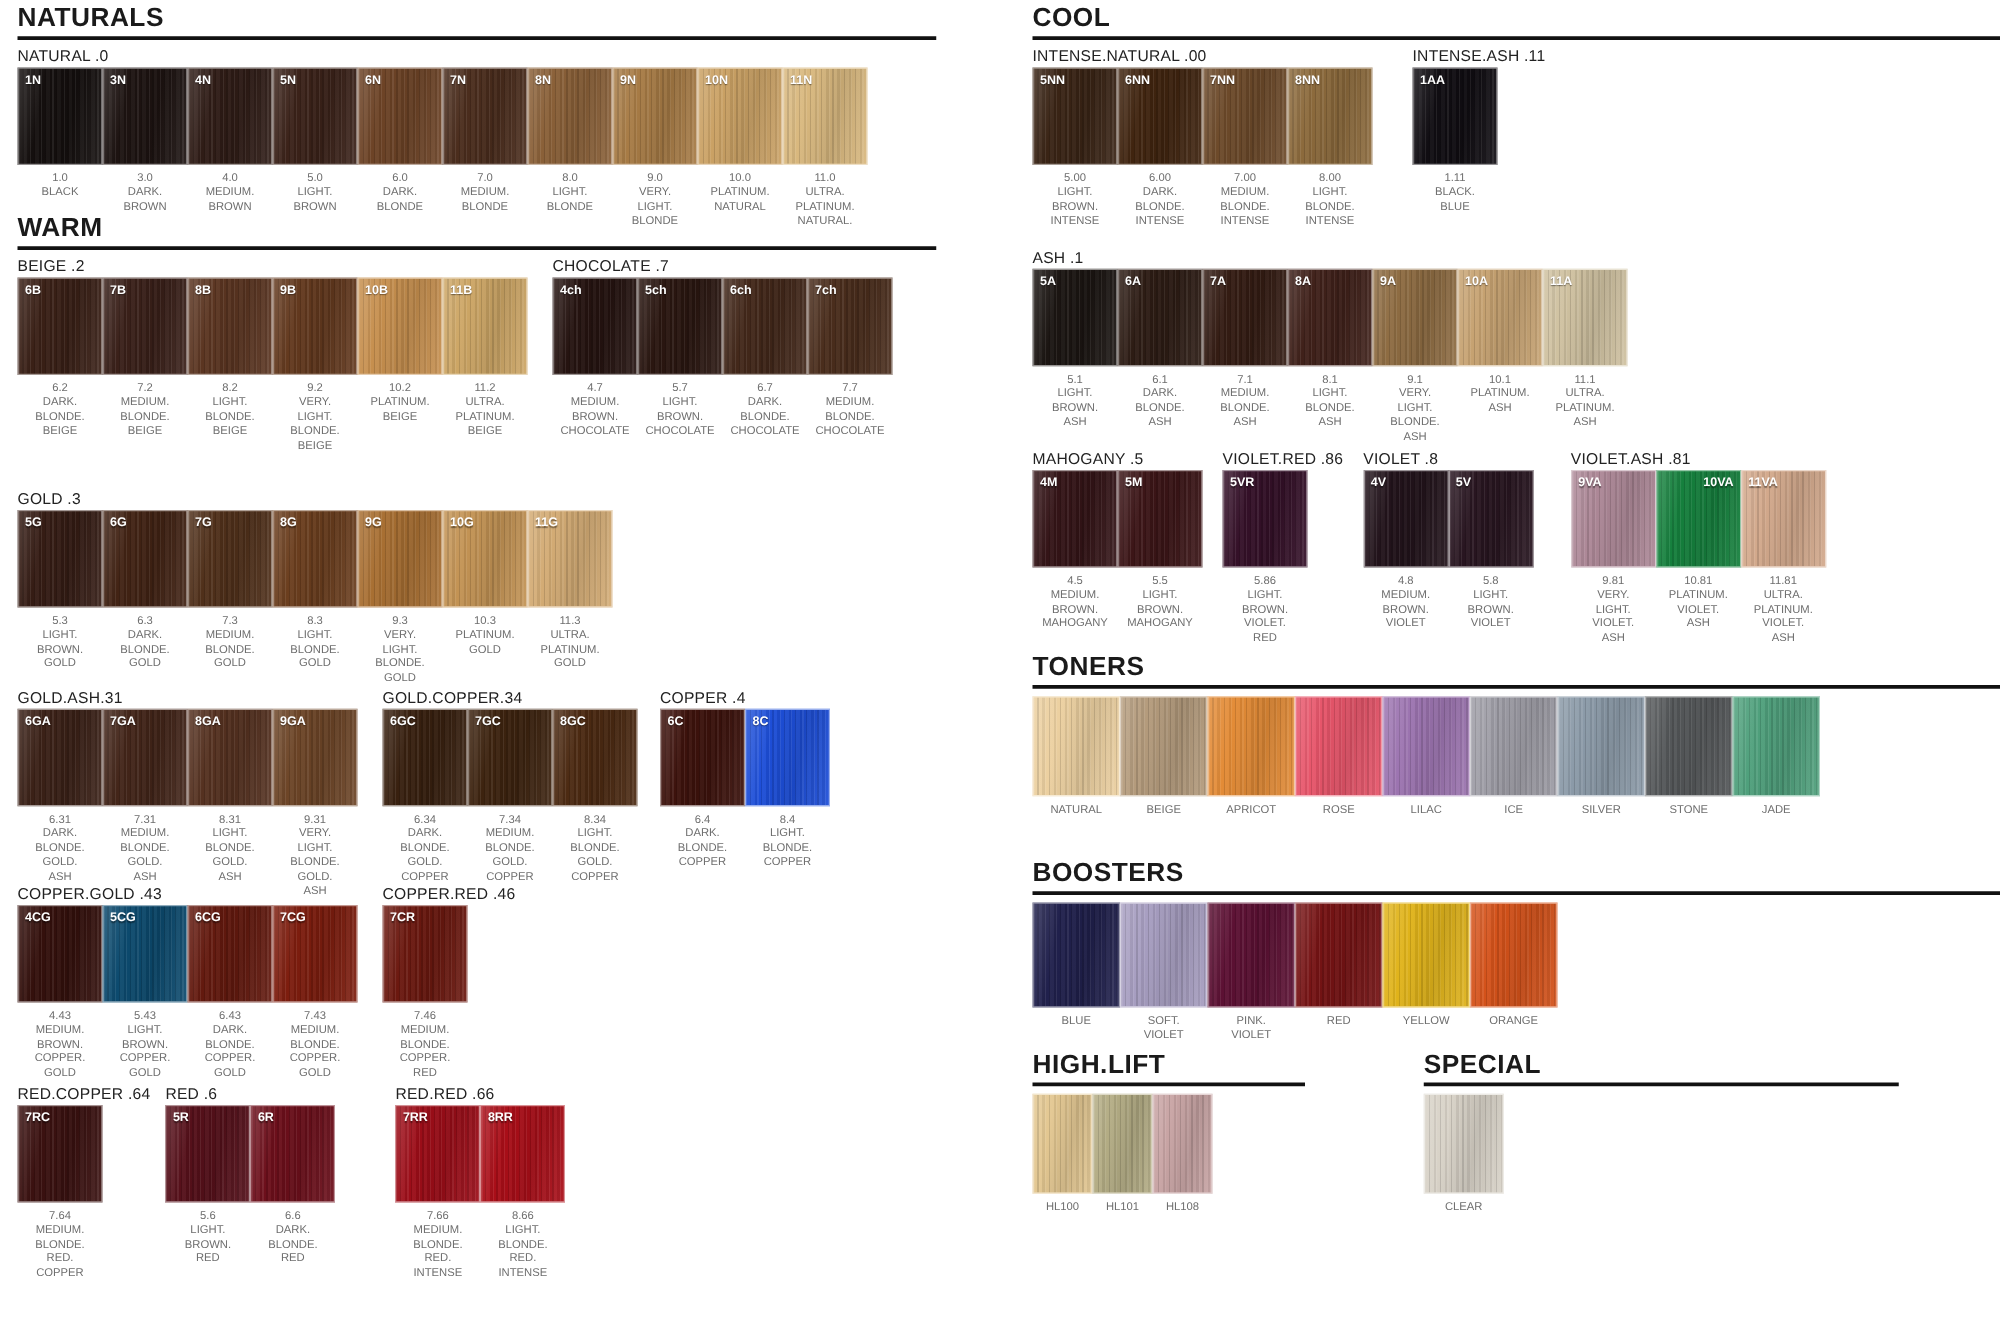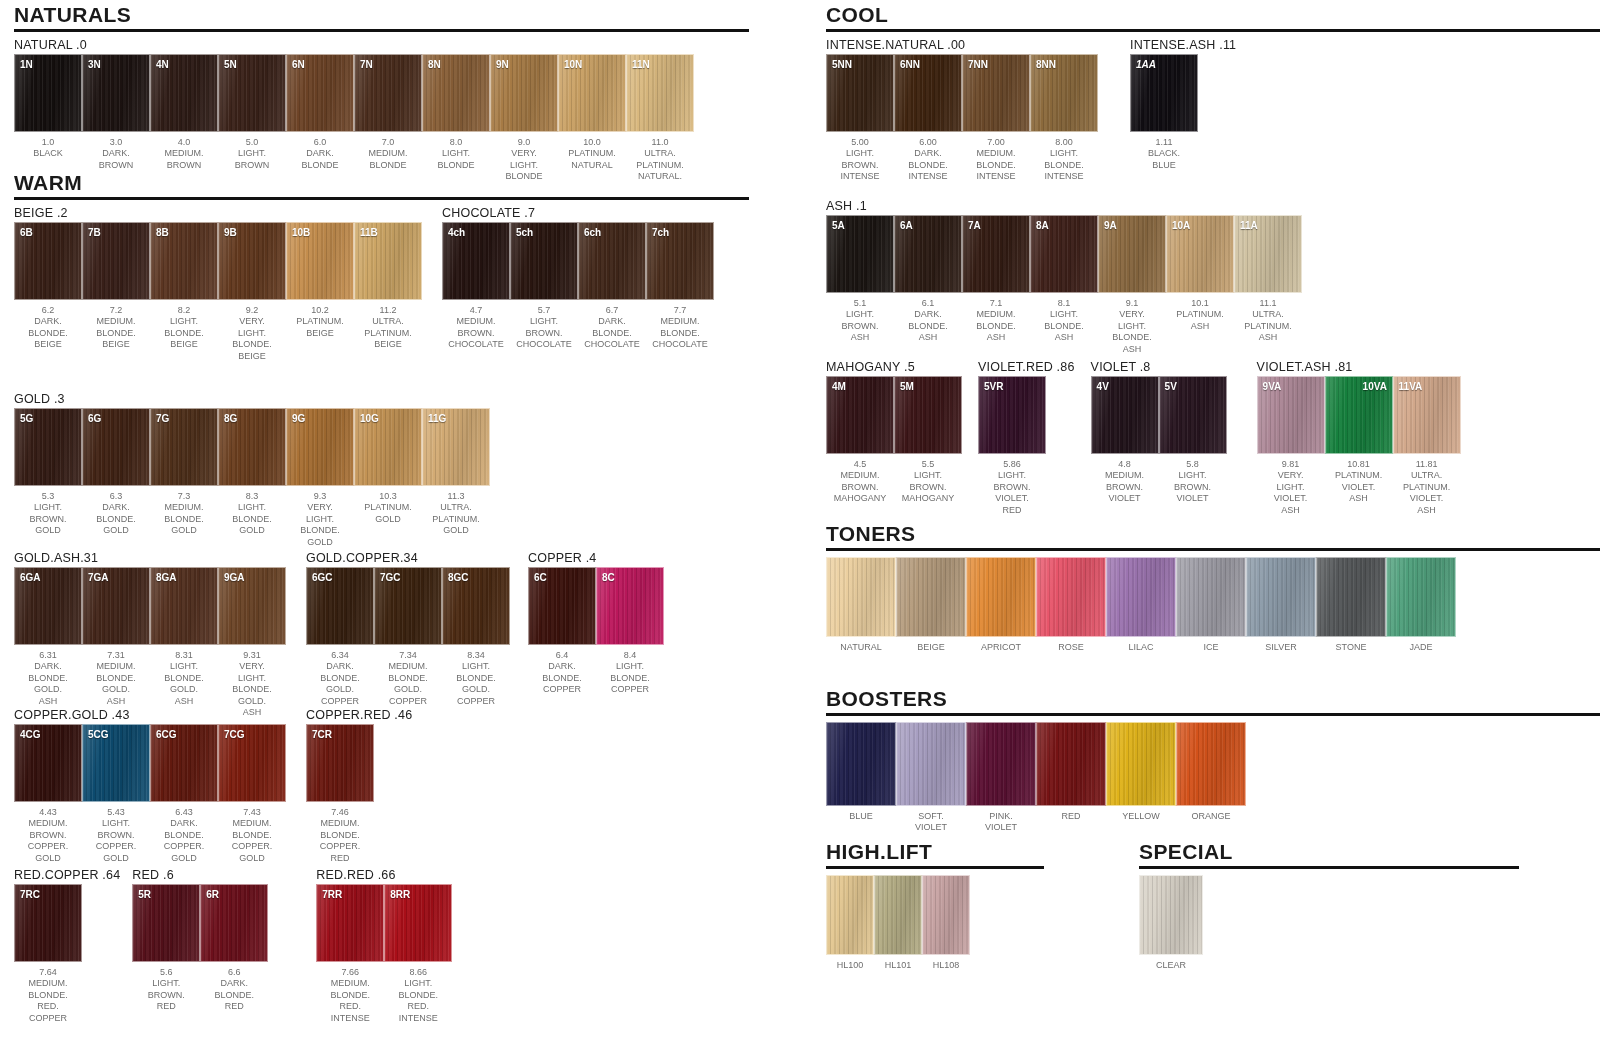--- a/index.html
+++ b/index.html
@@ -678,21 +678,21 @@
                 <div class="caption">
                   <span class="num">6.4</span>
                   <span class="nm">
                     <span class="blk">DARK.</span>
                     <span class="blk">BLONDE.</span>
                     <span class="blk">COPPER</span>
                   </span>
                 </div>
               </div>
               <div class="swatch-wrap">
-                <div class="swatch" style="background: #be185d;">
+                <div class="swatch" style="background: #1d4ed8;">
                   <div class="strands"></div>
                   <div class="sheen"></div>
                   <span class="code">8C</span>
                 </div>
                 <div class="caption">
                   <span class="num">8.4</span>
                   <span class="nm">
                     <span class="blk">LIGHT.</span>
                     <span class="blk">BLONDE.</span>
                     <span class="blk">COPPER</span>
@@ -962,21 +962,21 @@
                     <span class="blk">INTENSE</span>
                   </span>
                 </div>
               </div>
             </div>
           </div>
           <div class="group" style="margin-left: 32px; margin-right: 0px;">
             <div class="famlabel">INTENSE.ASH .11</div>
             <div class="swatchrow">
               <div class="swatch-wrap">
-                <div class="swatch" style="background: rgb(16, 13, 18); font-style: italic;">
+                <div class="swatch" style="background: rgb(16, 13, 18);">
                   <div class="strands"></div>
                   <div class="sheen"></div>
                   <span class="code">1AA</span>
                 </div>
                 <div class="caption">
                   <span class="num">1.11</span>
                   <span class="nm">
                     <span class="blk">BLACK.</span>
                     <span class="blk">BLUE</span>
                   </span>

